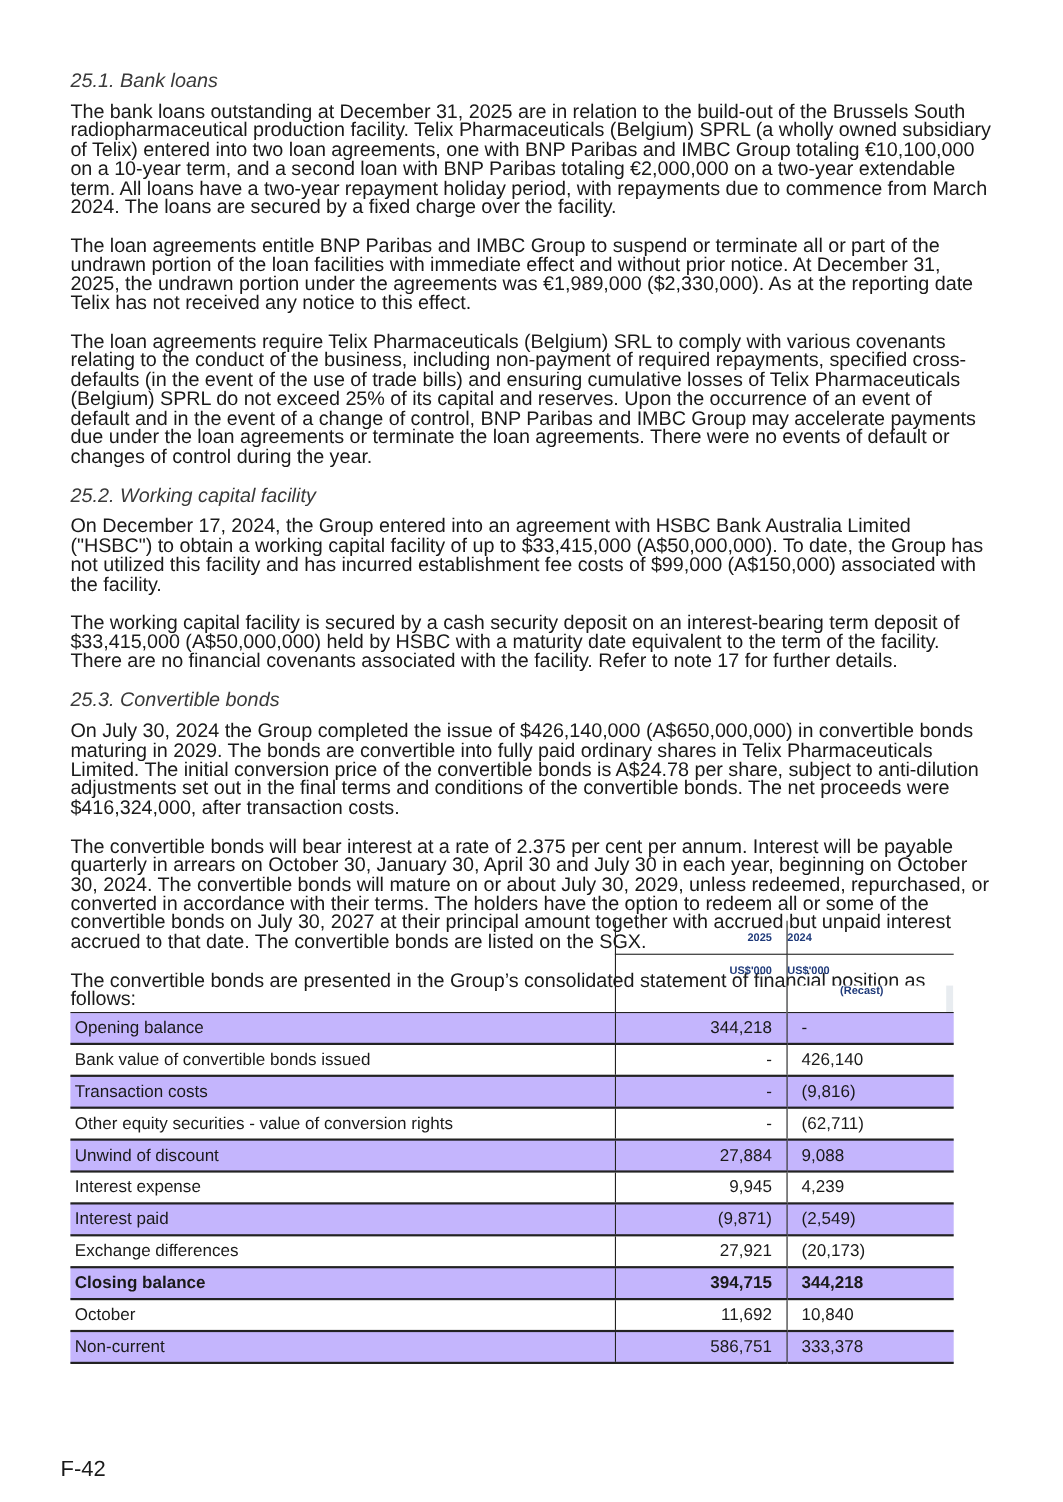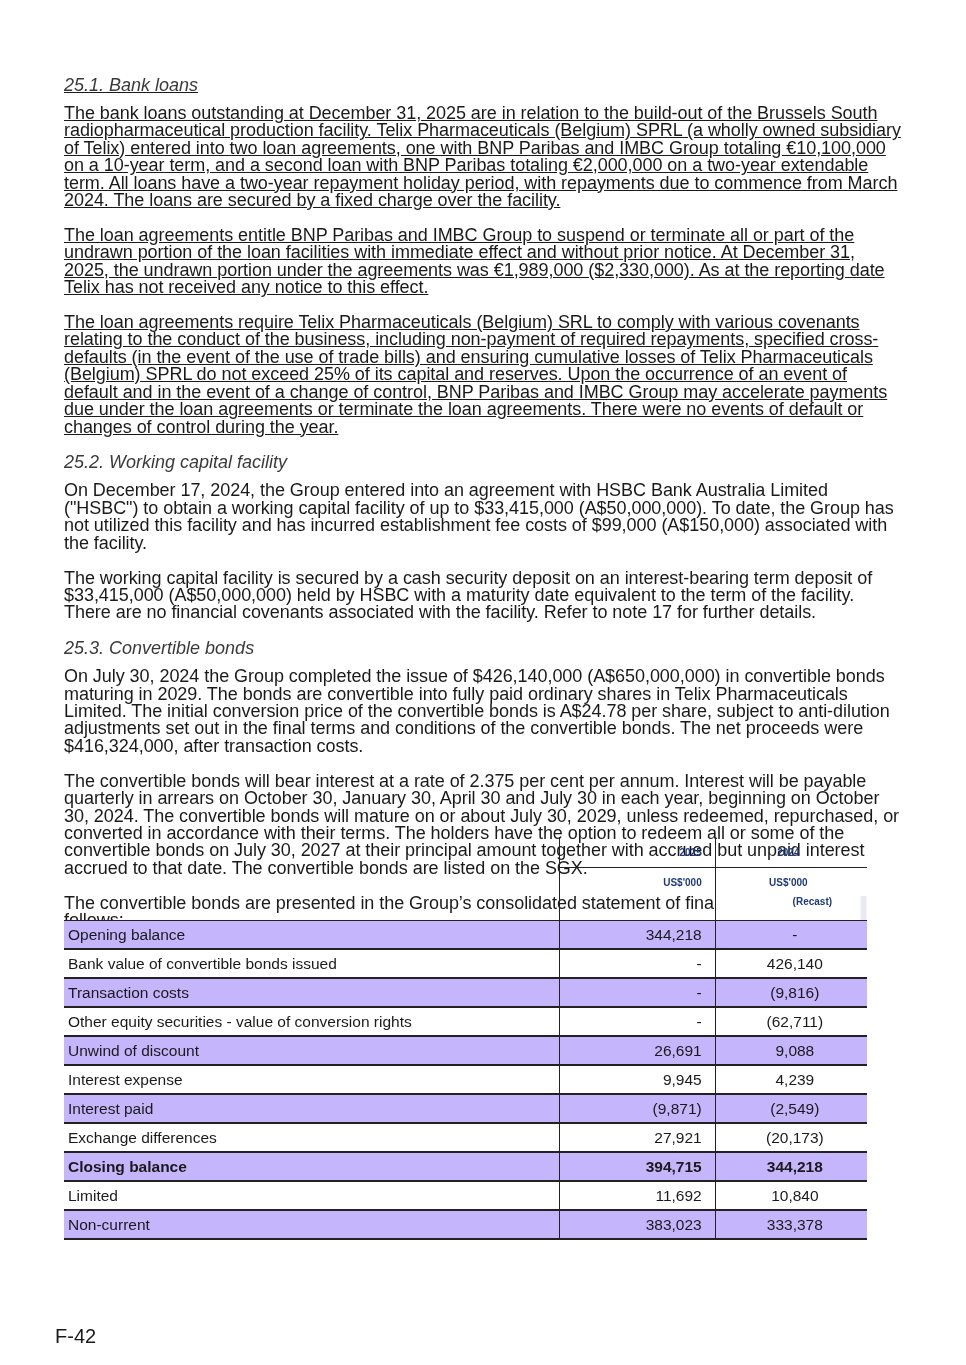--- a/index.html
+++ b/index.html
@@ -12,31 +12,31 @@
     h2 {
       font-family: "Liberation Sans", sans-serif;
       font-style: italic; font-weight: normal;
       font-size: 18px; color: #3a3a3a;
       margin: 0 0 9px 0; line-height: 22px;
     }
     p {
       font-size: 18px; line-height: 17.4px; margin: 0 0 17.5px 0;
       letter-spacing: -0.05px; color: #1a1a1a;
     }
-    .sec { margin-top: 16px; text-decoration: underline; }
+    .sec { margin-top: 4px; }
     .sec2 { margin-top: -2px; }
     table.cb {
       position: absolute; left: 64px; top: 837px;
       border-collapse: collapse; width: 803px;
       font-size: 15.5px;
     }
     table.cb td { padding: 0; height: 28px; vertical-align: middle; }
     .lbl { width: 581px; padding-left: 4px !important; }
     .c1 { width: 110px; text-align: right; padding-right: 13px !important; border-left: 1.5px solid #222; border-right: 1.5px solid #222; }
-    .c2 { width: 110px; text-align: center; padding-right: 6px !important; }
+    .c2 { width: 110px; text-align: left; padding-right: 6px !important; }
     tr.hdr td { font-weight: bold; color: #1f3a7a; font-size: 10px; }
     tr.hdr.h1 td { height: 30px; }
     tr.hdr.h1 td.c1, tr.hdr.h1 td.c2 { border-bottom: 1.5px solid #222; }
     tr.hdr.h2 td { height: 28px; }
     tr.hdr.h3 td { height: 24px; vertical-align: top; padding-left: 48px; }
     tr.hdr.h3 td.c2 { background: linear-gradient(to right, #fff 0, #fff 96%, #e8ecf0 96%); }
     tr.row td { border-bottom: 2px solid #222; height: 27px; padding-left: 13px; }
     tr.row.shade td { background: #c4b5fd; }
     tr.row.first td { border-top: 1.5px solid #222; }
     tr.row.bold td { font-weight: bold; }
@@ -98,21 +98,21 @@
     <td class="c1">-</td>
     <td class="c2">(9,816)</td>
   </tr>
   <tr class="row">
     <td class="lbl">Other equity securities - value of conversion rights</td>
     <td class="c1">-</td>
     <td class="c2">(62,711)</td>
   </tr>
   <tr class="row shade">
     <td class="lbl">Unwind of discount</td>
-    <td class="c1">26,691</td>
+    <td class="c1">27,884</td>
     <td class="c2">9,088</td>
   </tr>
   <tr class="row">
     <td class="lbl">Interest expense</td>
     <td class="c1">9,945</td>
     <td class="c2">4,239</td>
   </tr>
   <tr class="row shade">
     <td class="lbl">Interest paid</td>
     <td class="c1">(9,871)</td>
@@ -122,25 +122,25 @@
     <td class="lbl">Exchange differences</td>
     <td class="c1">27,921</td>
     <td class="c2">(20,173)</td>
   </tr>
   <tr class="row shade bold">
     <td class="lbl">Closing balance</td>
     <td class="c1">394,715</td>
     <td class="c2">344,218</td>
   </tr>
   <tr class="row">
-    <td class="lbl">Limited</td>
+    <td class="lbl">October</td>
     <td class="c1">11,692</td>
     <td class="c2">10,840</td>
   </tr>
   <tr class="row shade">
     <td class="lbl">Non-current</td>
-    <td class="c1">383,023</td>
+    <td class="c1">586,751</td>
     <td class="c2">333,378</td>
   </tr>
 </tbody>
   </table>
 
 <div class="footer">F-42</div>
 
 </body></html>

